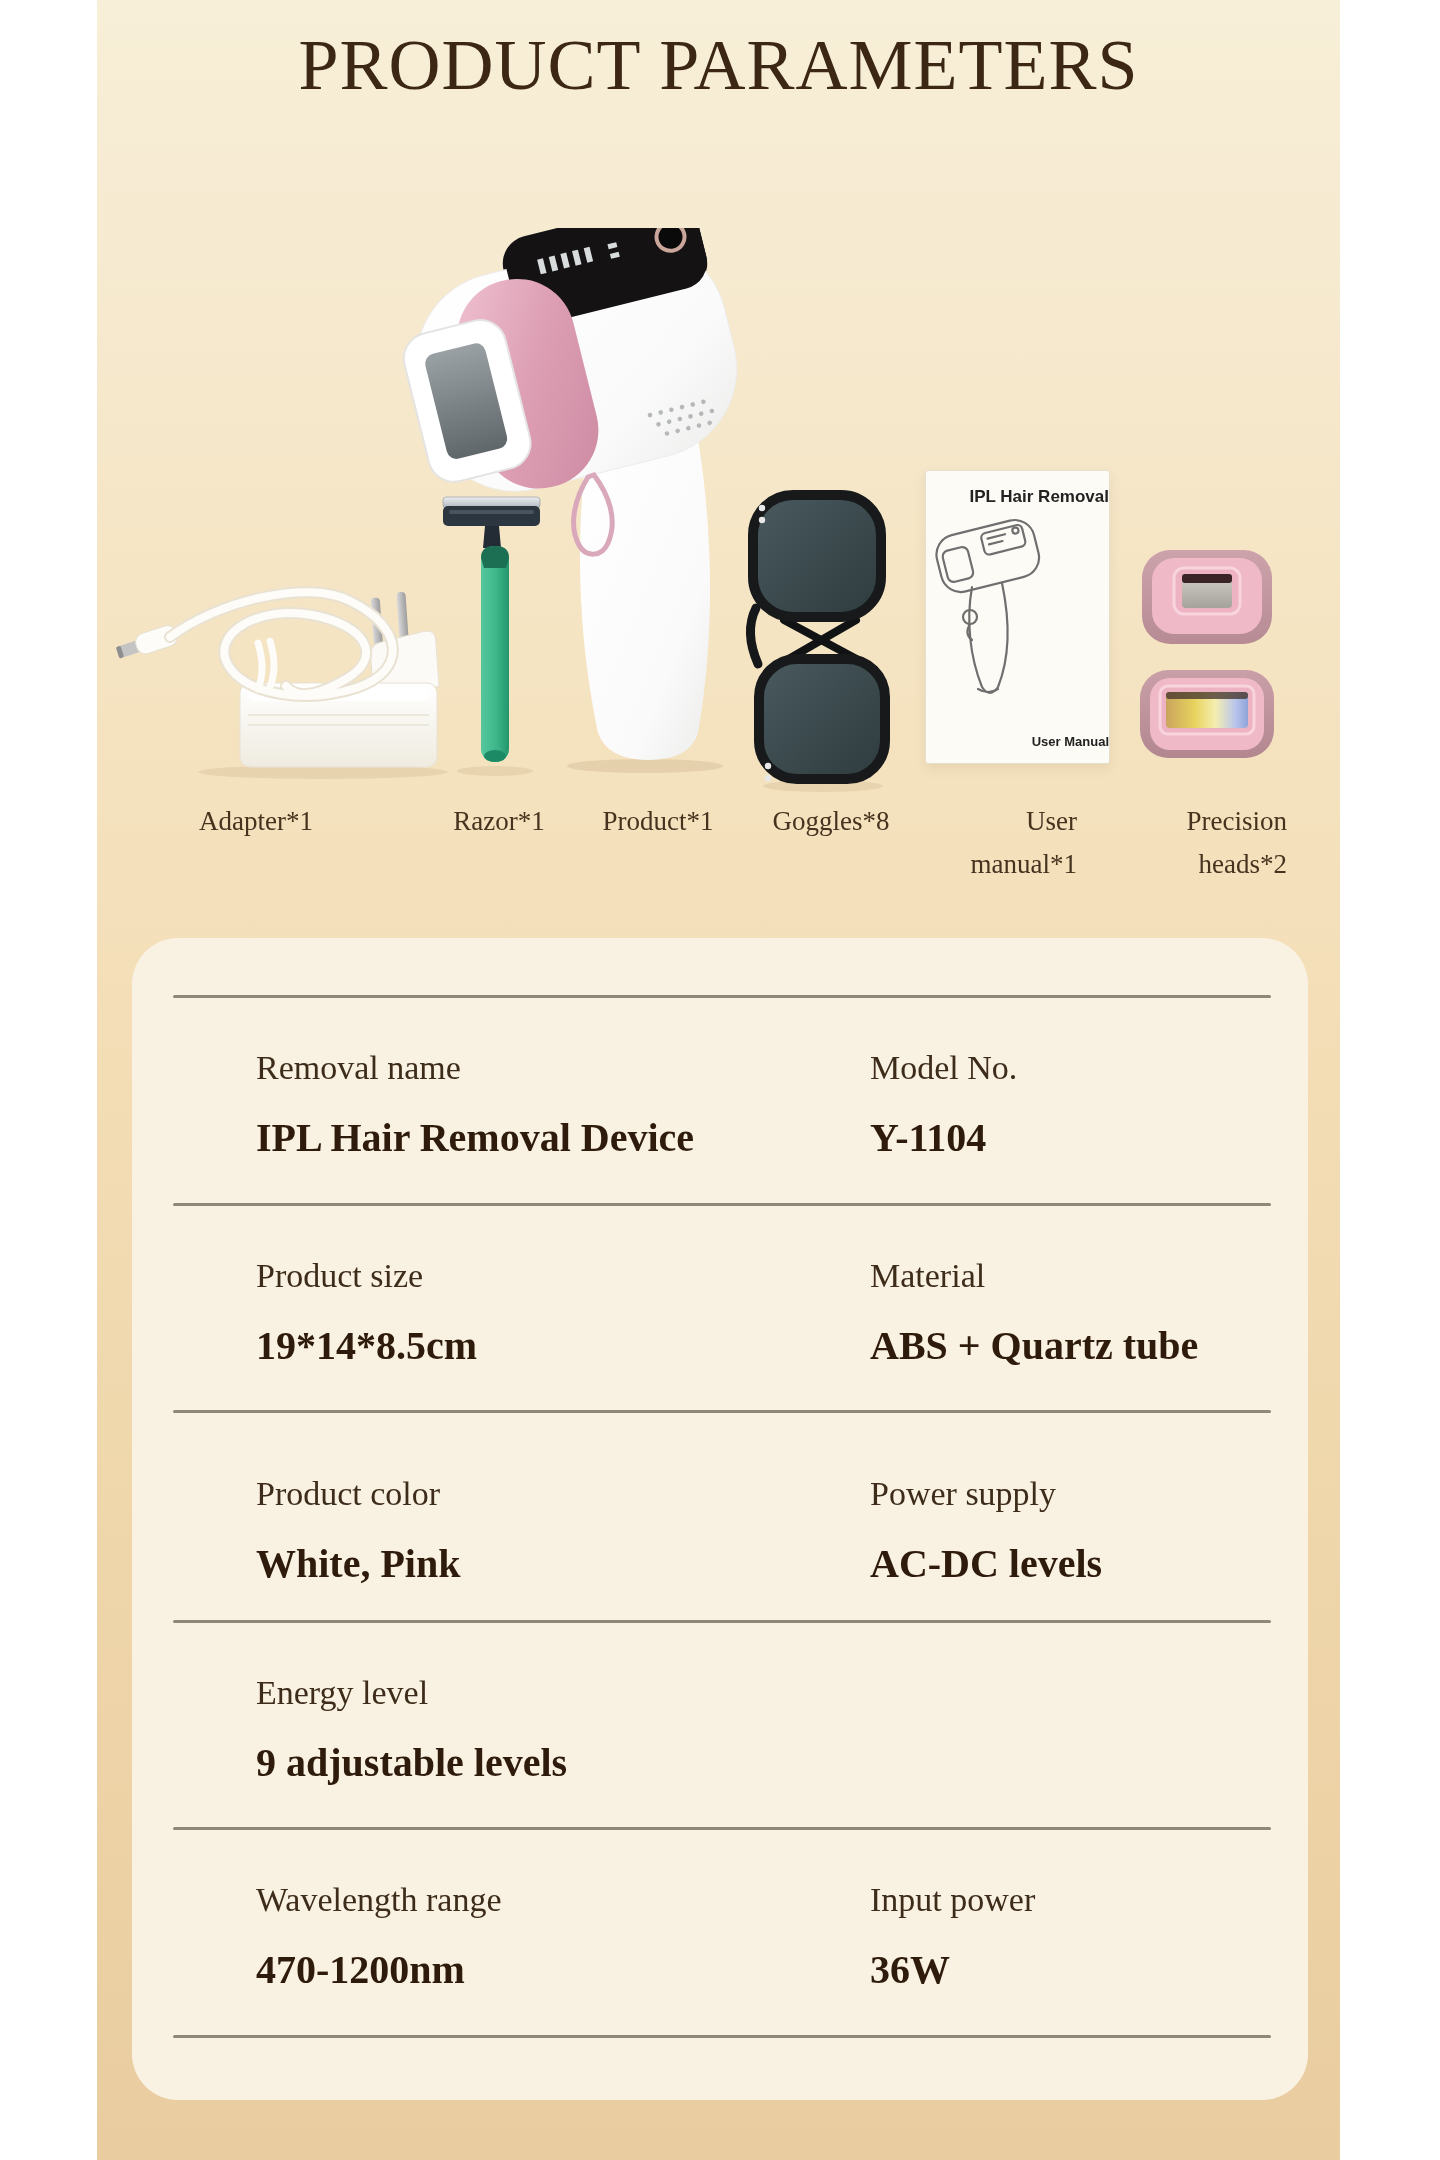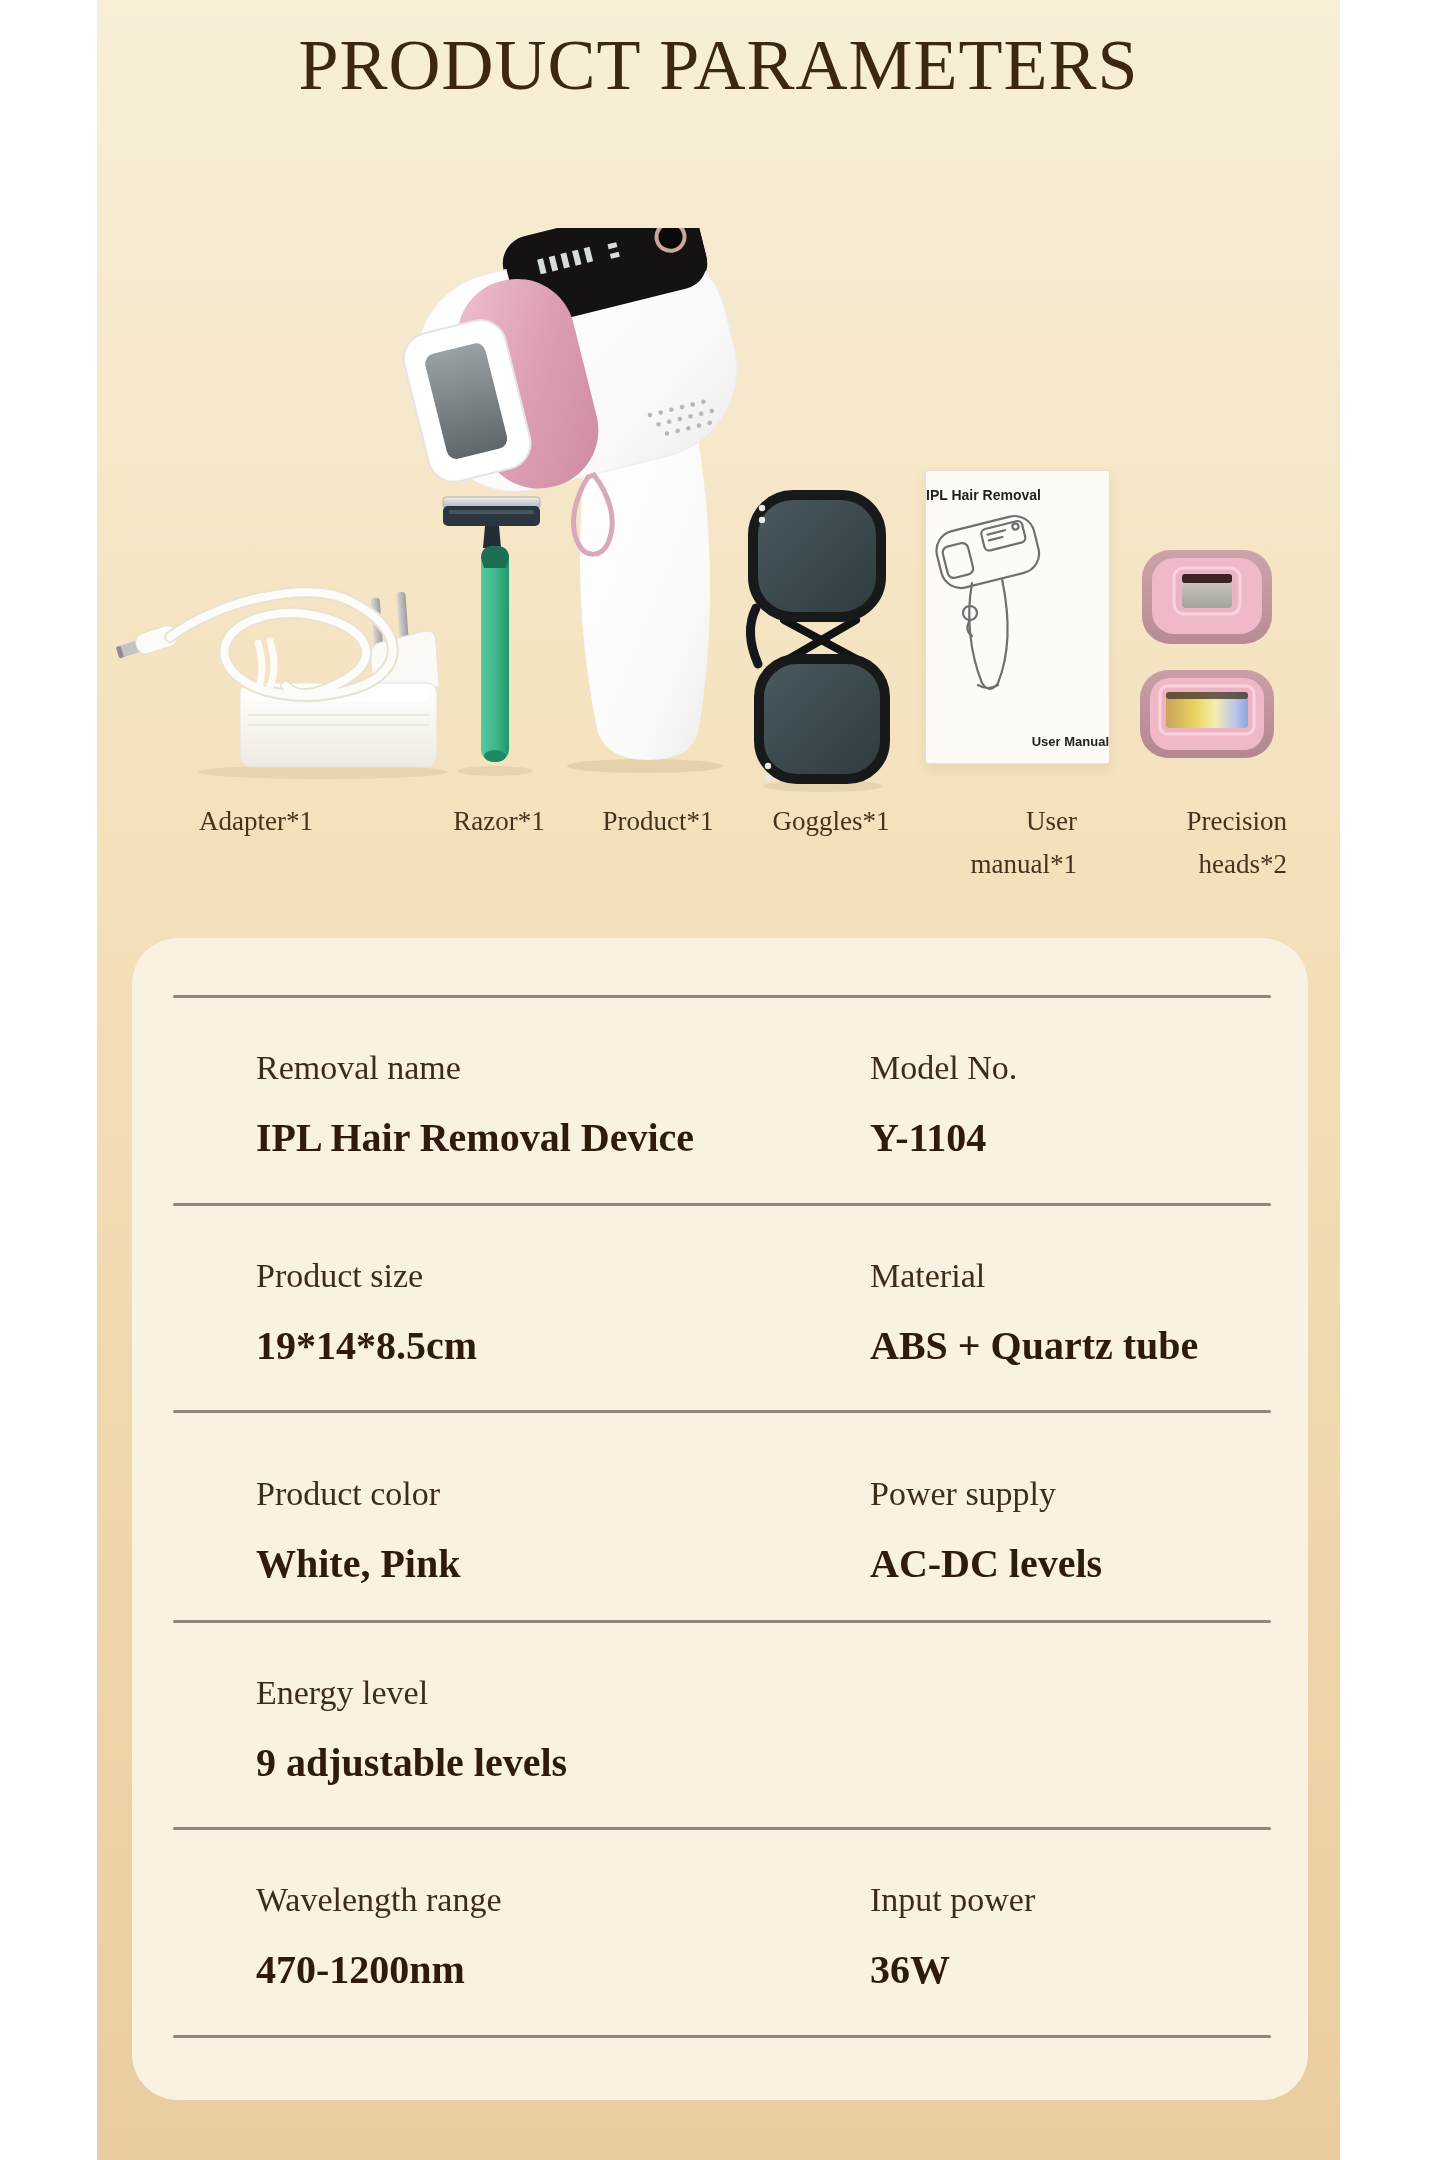--- a/index.html
+++ b/index.html
@@ -10,22 +10,22 @@
   .page-title{position:absolute;left:97px;top:26px;width:1243px;text-align:center;
       font-size:72px;font-weight:normal;letter-spacing:1px;color:#3c2715;line-height:1.1;}
   .kit{position:absolute;left:0;top:0;width:1440px;height:900px;}
   .kit svg{position:absolute;display:block;}
   .kit-label{position:absolute;transform:translateX(-50%);text-align:right;
       font-size:27px;line-height:43px;color:#46331f;top:800px;white-space:normal;}
   .kit-label.wrap-narrow{width:132px;}
   .kit-label.wrap-wide{width:150px;}
   .manual{position:absolute;left:925px;top:470px;width:183px;height:292px;background:#fcfbf6;
       border:1px solid #e6dfcd;border-radius:3px;box-shadow:0 5px 12px rgba(120,85,40,.10);}
-  .manual .m-title{margin-top:16px;text-align:left;font-family:"Liberation Sans",sans-serif;
-      font-weight:bold;font-size:14px;color:#222;}
+  .manual .m-title{margin-top:16px;text-align:right;font-family:"Liberation Sans",sans-serif;
+      font-weight:bold;font-size:17px;color:#222;}
   .manual .m-footer{position:absolute;bottom:14px;width:100%;text-align:right;
       font-family:"Liberation Sans",sans-serif;font-weight:bold;font-size:13px;color:#222;}
   .manual svg{display:block;margin:10px auto 0 auto;}
   .card{position:absolute;left:132px;top:938px;width:1176px;height:1162px;background:#f9f1e1;
       border-radius:46px;}
   .hline{position:absolute;left:41px;width:1098px;height:3px;background:#7d7567;border-radius:2px;opacity:.85;}
   .hline:nth-of-type(1){top:57px;}  .hline:nth-of-type(2){top:265px;}
   .hline:nth-of-type(3){top:472px;} .hline:nth-of-type(4){top:682px;}
   .hline:nth-of-type(5){top:889px;} .hline:nth-of-type(6){top:1097px;}
   .t-row{position:absolute;left:0;width:100%;height:200px;}
@@ -235,21 +235,21 @@
       <rect x="2" y="2" width="134" height="88" rx="28" fill="url(#pinkH2)"></rect>
       <rect x="12" y="10" width="114" height="72" rx="20" fill="#f0b9c8"></rect>
       <rect x="22" y="18" width="94" height="48" rx="8" fill="#eeb3c3" stroke="#f7d4de" stroke-width="3"></rect>
       <rect x="28" y="24" width="82" height="36" rx="4" fill="url(#iris)"></rect>
       <rect x="28" y="24" width="82" height="7" rx="3" fill="#4a3a30" opacity="0.8"></rect>
     </svg>
 
     <div class="kit-label" style="left:256px;">Adapter*1</div>
     <div class="kit-label" style="left:499px;">Razor*1</div>
     <div class="kit-label" style="left:658px;">Product*1</div>
-    <div class="kit-label" style="left:831px;">Goggles*1</div>
+    <div class="kit-label" style="left:831px;">Goggles*8</div>
     <div class="kit-label wrap-narrow" style="left:1011px;">User manual*1</div>
     <div class="kit-label wrap-wide" style="left:1212px;">Precision heads*2</div>
   </div>
 
   <div class="card">
     <div class="hline"></div>
     <div class="hline"></div>
     <div class="hline"></div>
     <div class="hline"></div>
     <div class="hline"></div>

